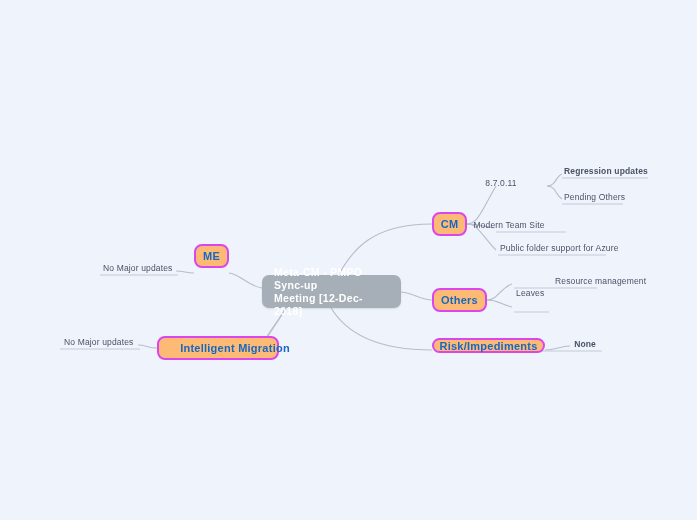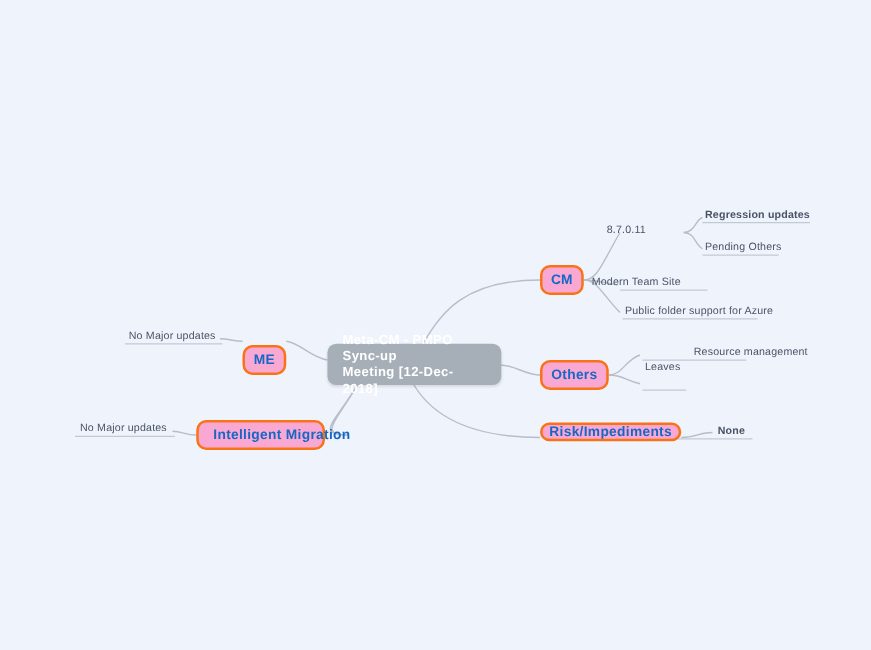--- a/index.html
+++ b/index.html
@@ -51,22 +51,22 @@
     text-align: left;
     justify-content: flex-start;
     box-shadow: 0 1px 2px rgba(0,0,0,0.10);
   }
   .node-root .root-text {
     display: block;
     white-space: pre-line;
   }
   
   .node-box {
-    background: #f9a8d4;
-    border: 2px solid #f97316;
+    background: #fdba74;
+    border: 2px solid #d946ef;
     border-radius: 8px;
     color: #1668c4;
     font-weight: bold;
     font-size: 11px;
     letter-spacing: 0.25px;
     padding: 5px 10px;
   }
   
   .node-leaf {
     color: #4a5266;
@@ -140,25 +140,25 @@
   </div>
 
   <div class="node node-box" style="left:432px; top:288px; width:55px; height:24px;">
     <span>Others</span>
   </div>
 
   <div class="node node-box" style="left:432px; top:338px; width:113px; height:15px;">
     <span>Risk/Impediments</span>
   </div>
 
-  <div class="node node-box" style="left:194px; top:276px; width:35px; height:24px;">
+  <div class="node node-box" style="left:194px; top:244px; width:35px; height:24px;">
     <span>ME</span>
   </div>
 
-  <div class="node node-box" style="left:157px; top:336px; width:103px; height:24px;padding-left:44px;">
+  <div class="node node-box" style="left:157px; top:336px; width:122px; height:24px;padding-left:44px;">
     <span>Intelligent Migration</span>
   </div>
 
   <div class="node node-leaf" style="left:476px; top:178px; width:50px; height:12px; justify-content:center;">
     <span class="leaf-label">8.7.0.11</span>
   </div>
 
   <div class="node node-leaf" style="left:561px; top:166px; width:88px; height:12px; justify-content:flex-start;font-weight:bold;">
     <span class="leaf-label">Regression updates</span>
   </div>

